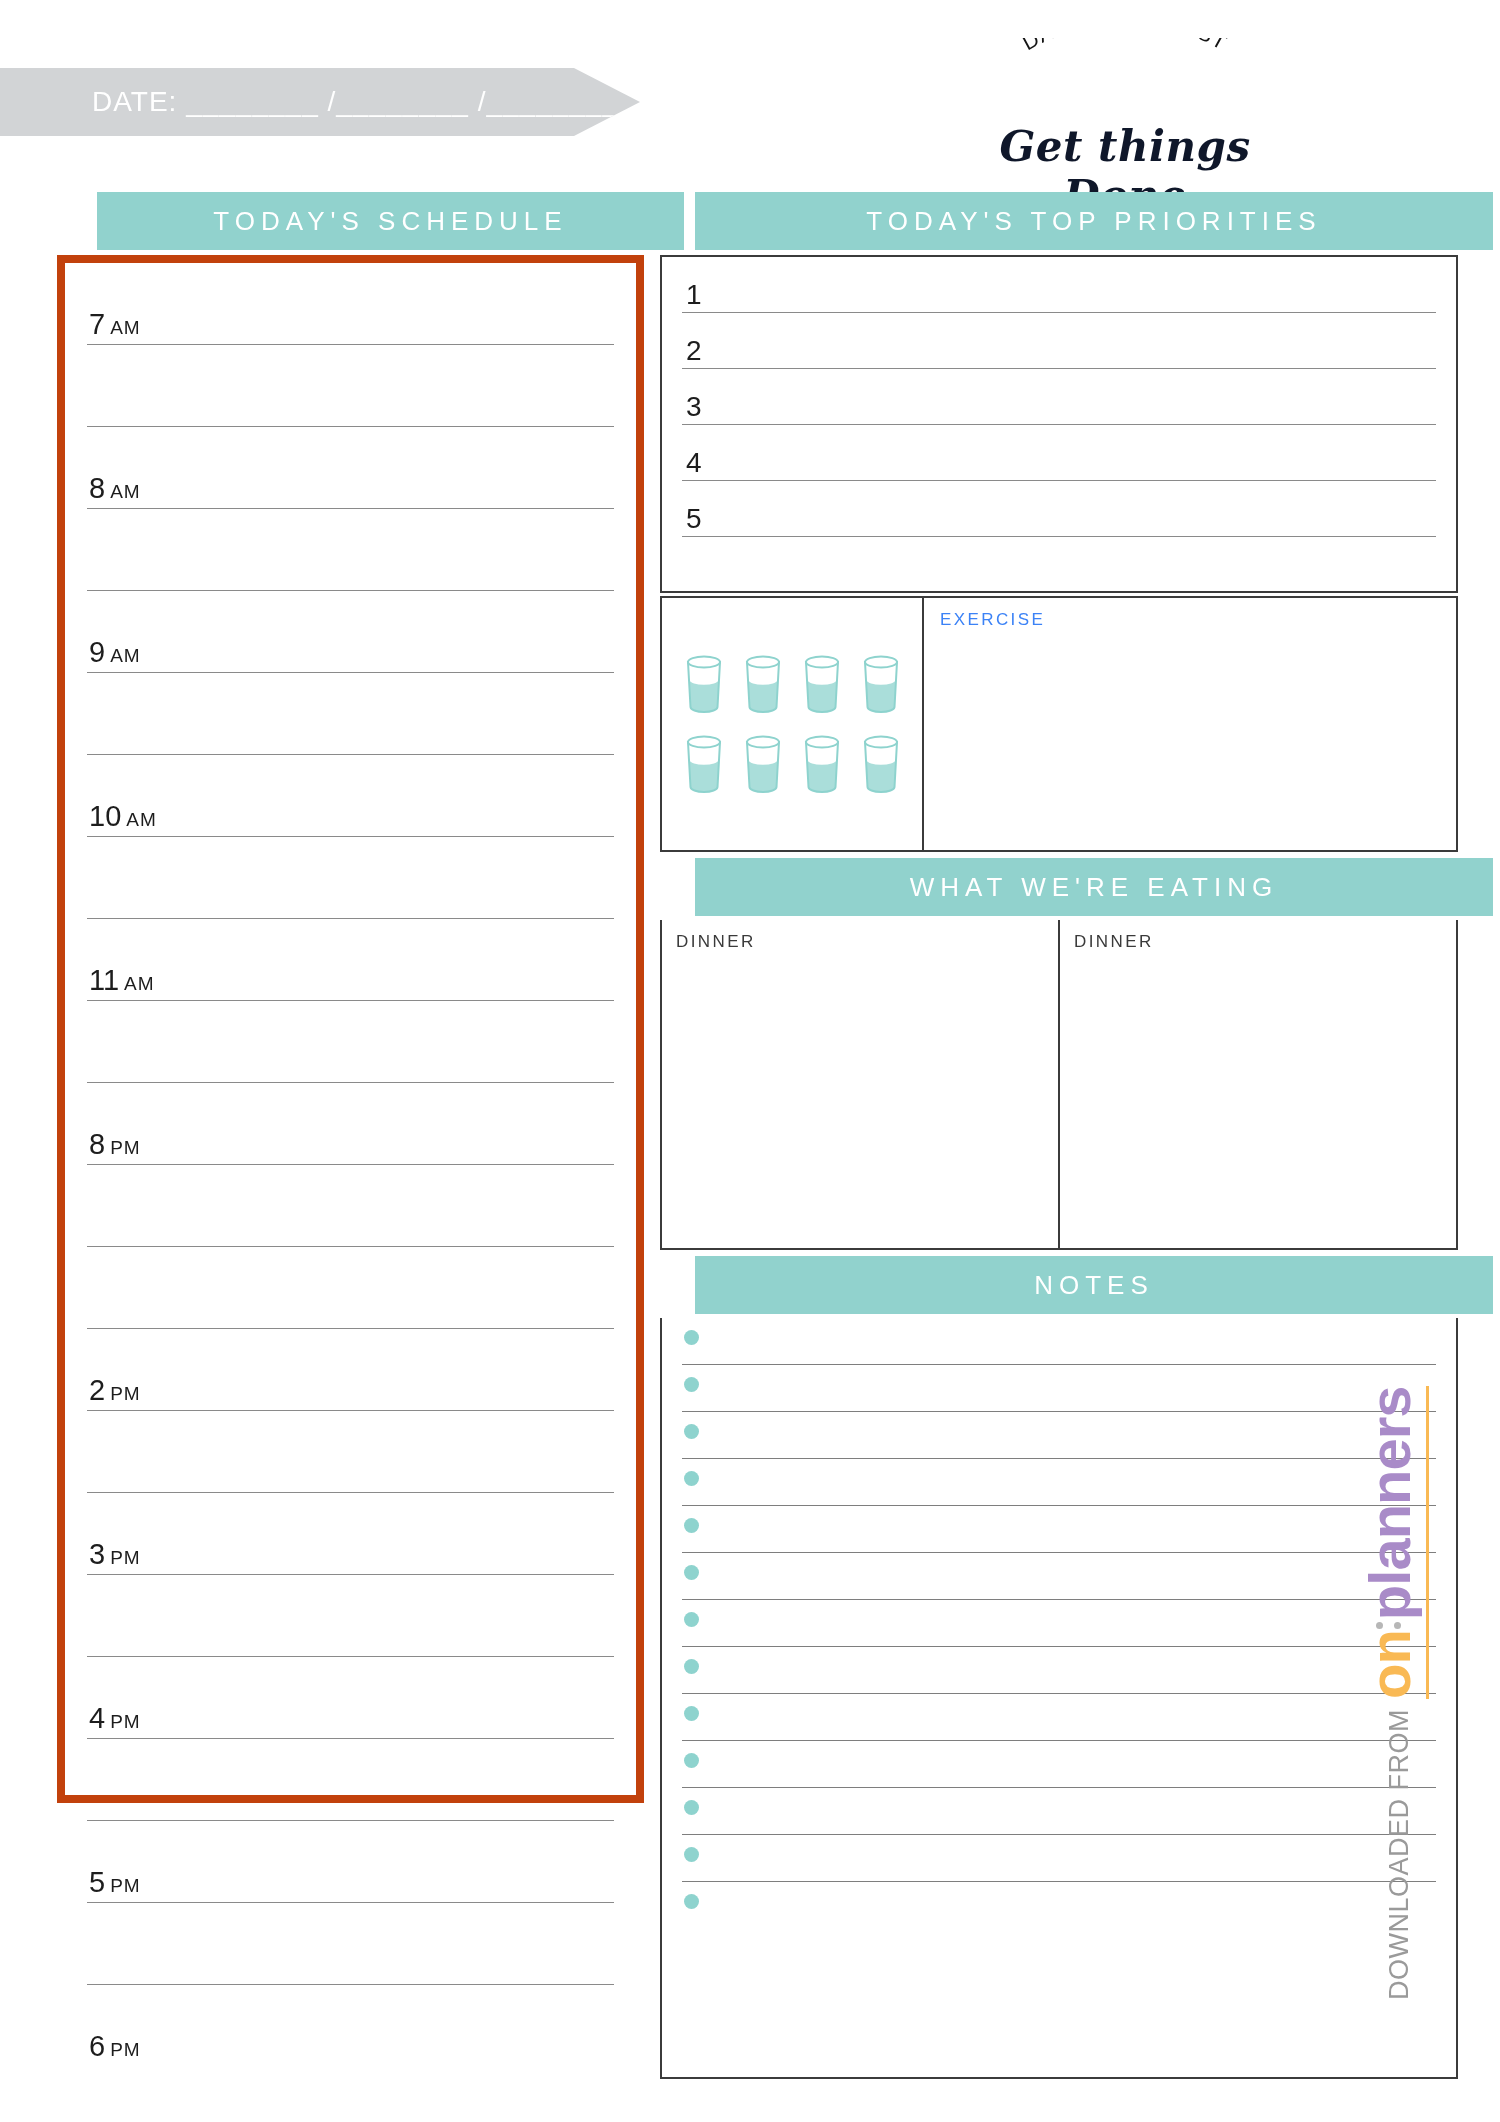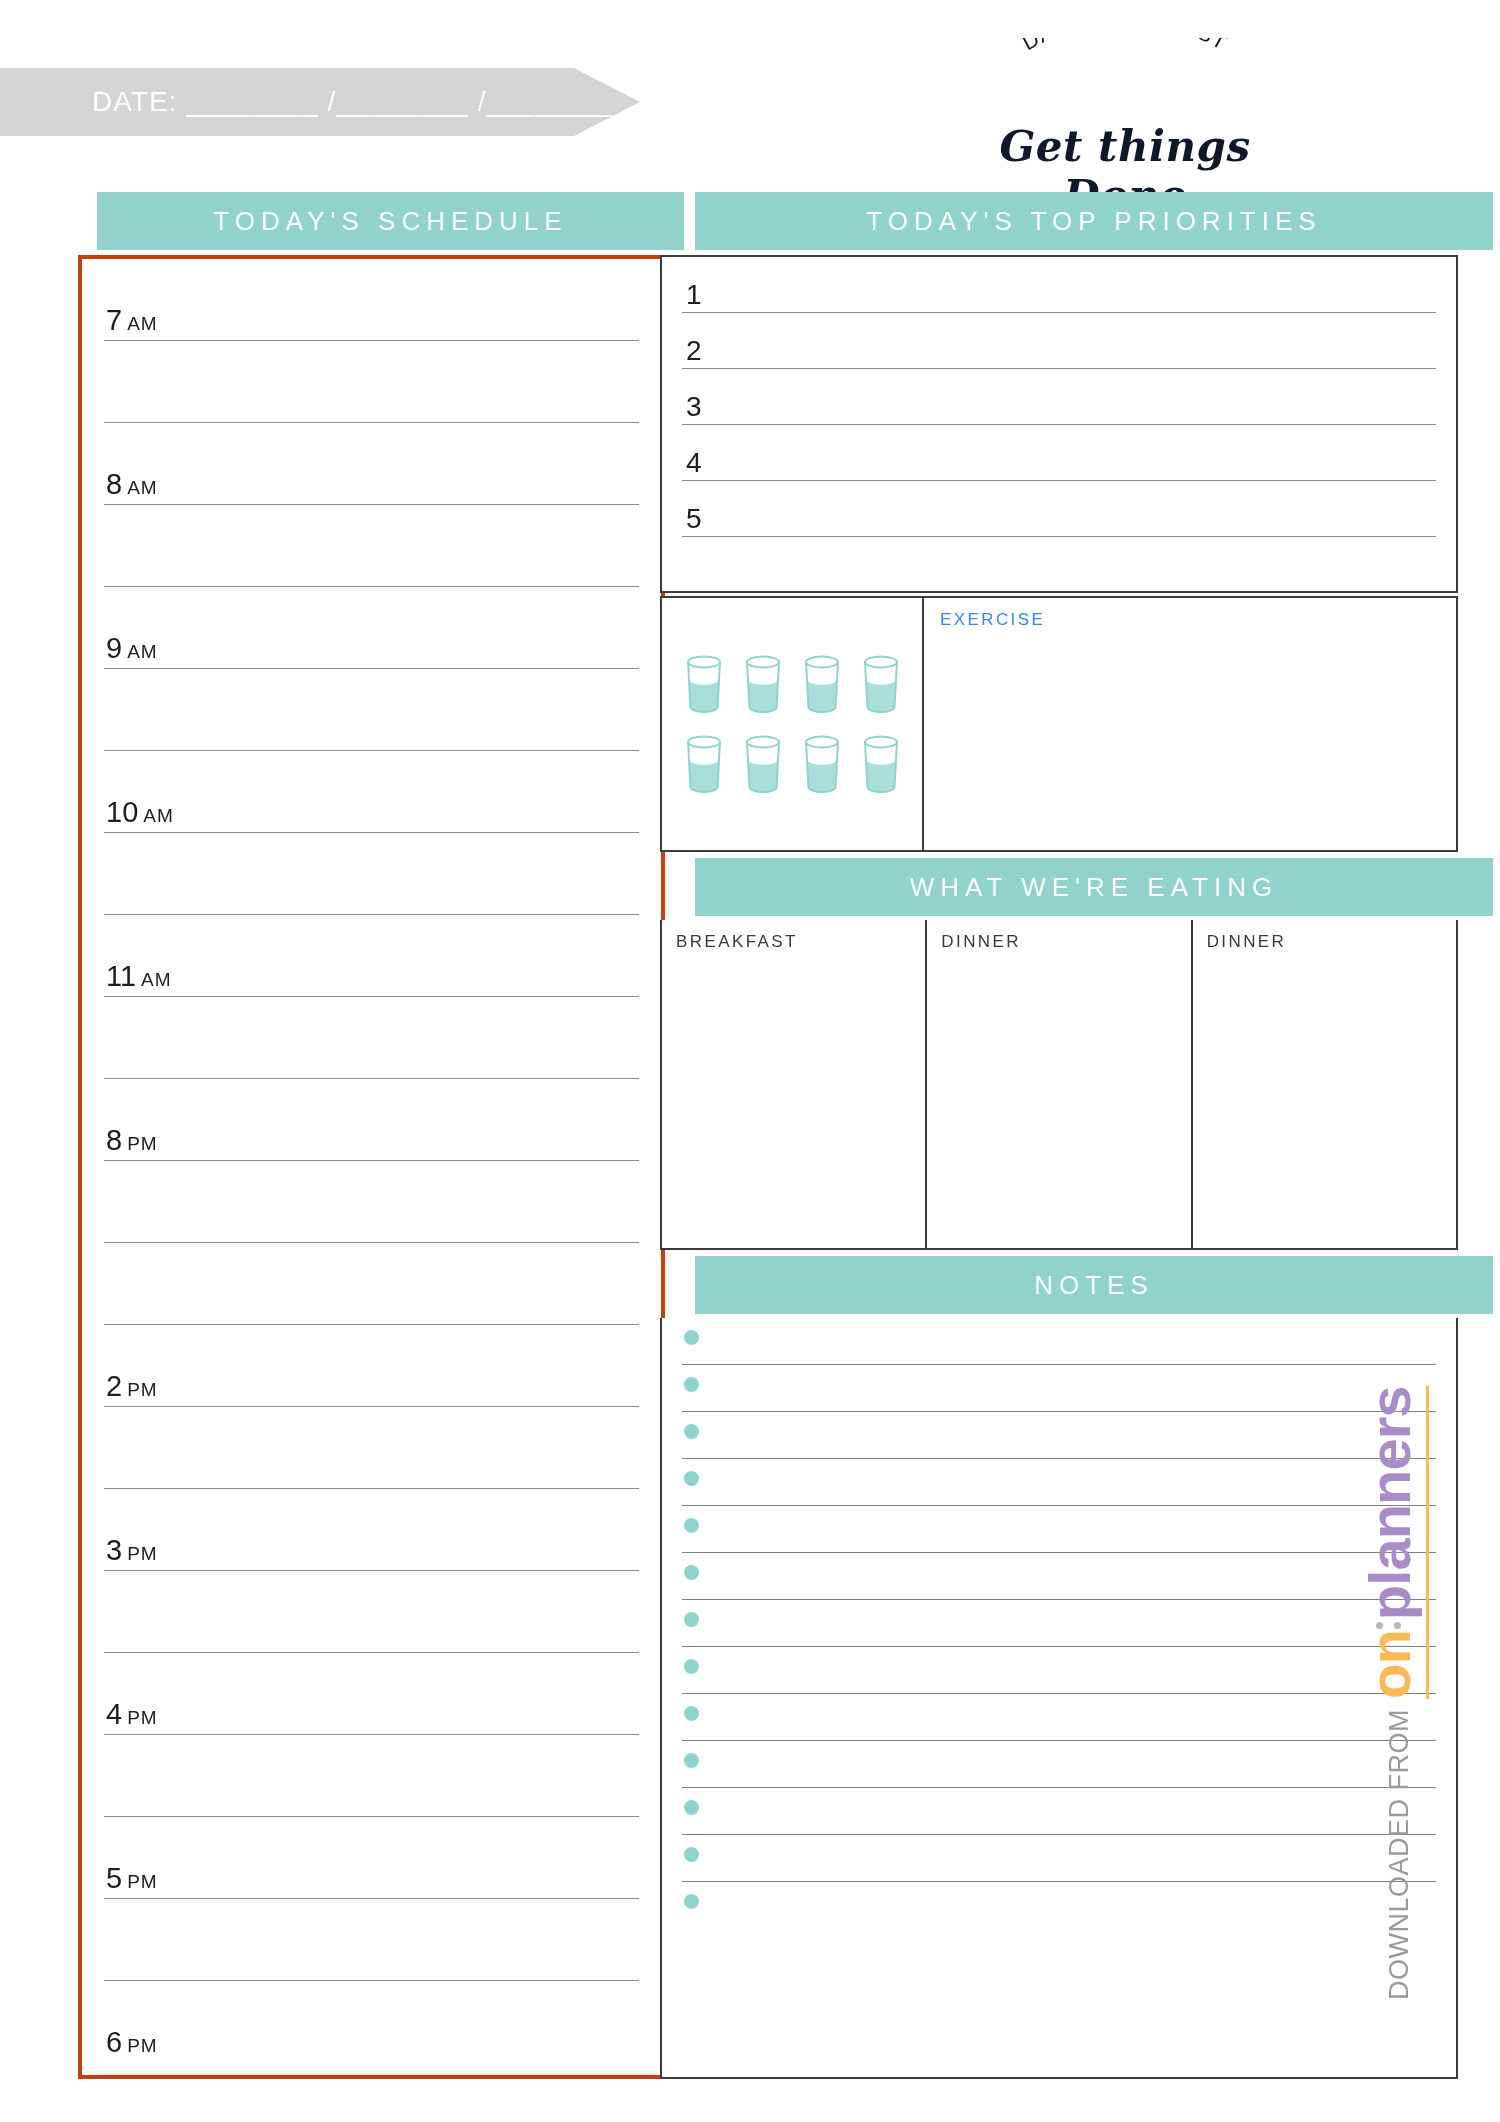--- a/index.html
+++ b/index.html
@@ -74,25 +74,25 @@
     justify-content: center;
     font-size: 26px;
     letter-spacing: 6px;
     font-weight: 400;
     margin-left: 35px;
   }
 
   
   .schedule-box {
     position: absolute;
-    left: 78px;
+    left: 57px;
     top: 255px;
     width: 587px;
-    height: 1824px;
-    border: 4px solid #c2410c;
+    height: 1548px;
+    border: 8px solid #c2410c;
     background: #ffffff;
   }
   .sched-rows { position: relative; width: 100%; height: 100%; }
   .sched-row {
     position: relative;
     height: 82.0px;
   }
   .sched-line {
     position: absolute;
     left: 22px;
@@ -473,23 +473,20 @@
           </svg>
         </div>
       </div>
     <div class="exercise-cell">
       <div class="exercise-label">EXERCISE</div>
     </div>
   </div>
 
   <div class="eat-box" id="eat-box">
       <div class="meal-col">
-        <div class="meal-label">BREAKFAST</div>
-      </div>
-      <div class="meal-col">
         <div class="meal-label">DINNER</div>
       </div>
       <div class="meal-col">
         <div class="meal-label">DINNER</div>
       </div>
     </div>
 
   <div class="notes-box">
     <div id="note-rows">
         <div class="note-row">

